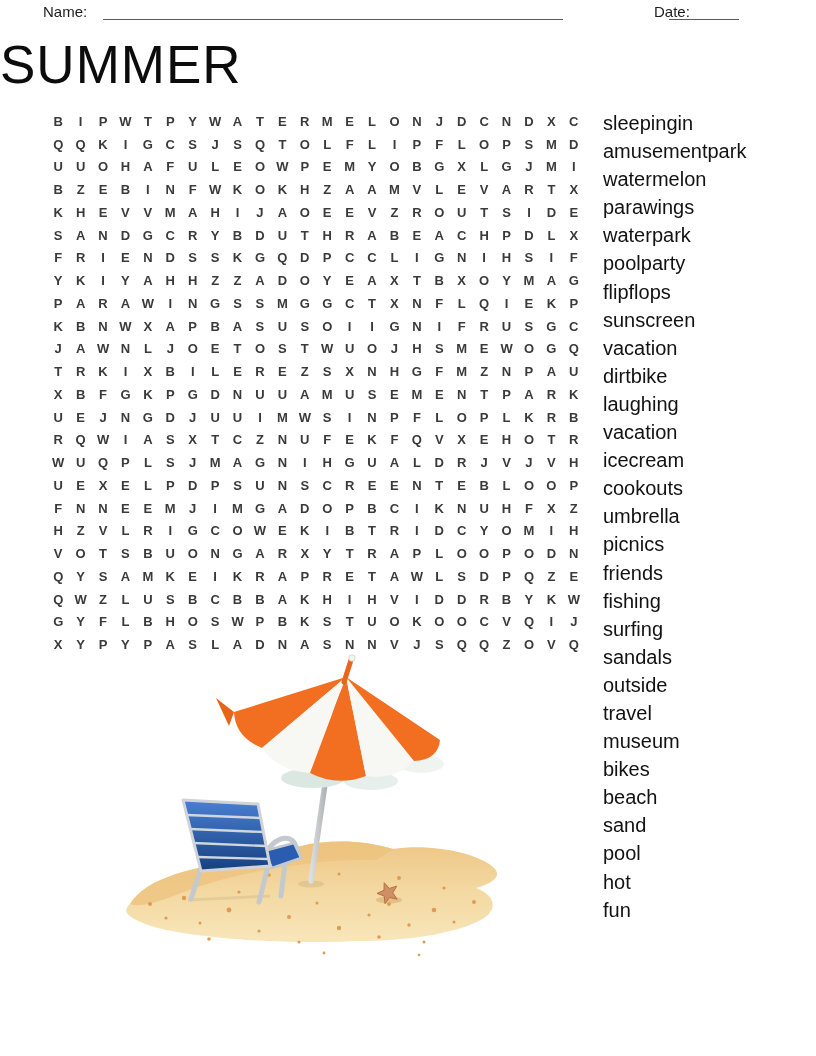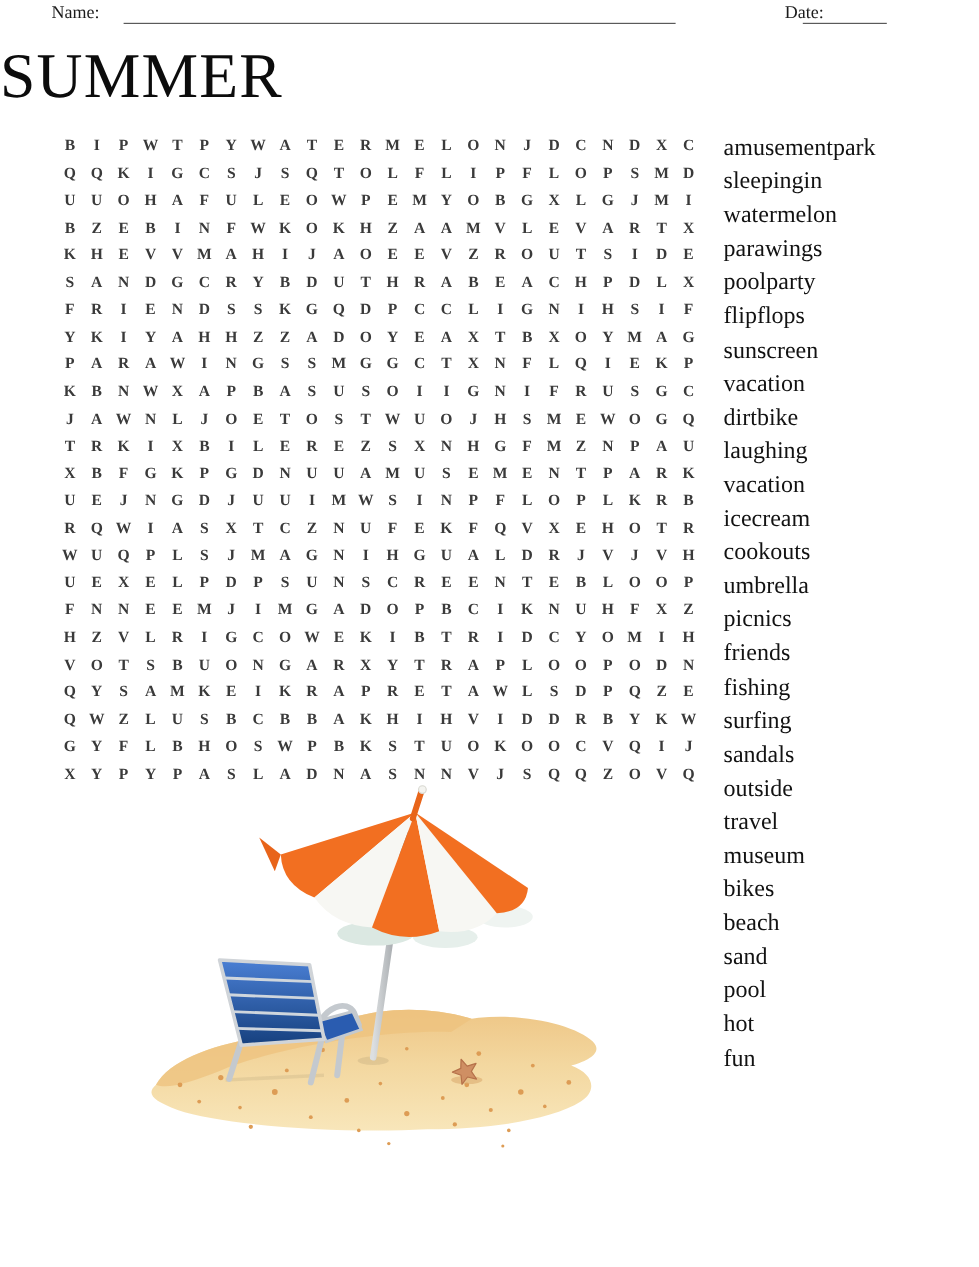--- a/index.html
+++ b/index.html
@@ -1,17 +1,17 @@
 <!DOCTYPE html>
 <html><head>
 <meta charset="utf-8">
 <style>
   html,body{margin:0;padding:0;background:#fff;}
   .page{position:relative;width:816px;height:1056px;background:#ffffff;overflow:hidden;
-        font-family:Liberation Serif, serif;color:#1f1f1f;}
+        font-family:Liberation Sans, sans-serif;color:#1f1f1f;}
 
   
   .hdr-label{position:absolute;font-size:15px;color:#1c1c1c;}
   .name-label{left:43px;top:3px;}
   .date-label{left:654px;top:3px;text-align:center;}
   .blank-line{position:absolute;border-bottom:1.3px solid #5a5a5a;height:17px;}
   .name-line{left:103px;top:2px;width:460px;}
   .date-line{left:669px;top:2px;width:70px;}
 
   
@@ -616,24 +616,25 @@
       <div class="cell">S</div>
       <div class="cell">Q</div>
       <div class="cell">Q</div>
       <div class="cell">Z</div>
       <div class="cell">O</div>
       <div class="cell">V</div>
       <div class="cell">Q</div>
     </div>
 
   <ul class="words">
+      <li>sleepingin</li>
       <li>amusementpark</li>
-      <li>sleepingin</li>
       <li>watermelon</li>
       <li>parawings</li>
+      <li>waterpark</li>
       <li>poolparty</li>
       <li>flipflops</li>
       <li>sunscreen</li>
       <li>vacation</li>
       <li>dirtbike</li>
       <li>laughing</li>
       <li>vacation</li>
       <li>icecream</li>
       <li>cookouts</li>
       <li>umbrella</li>

